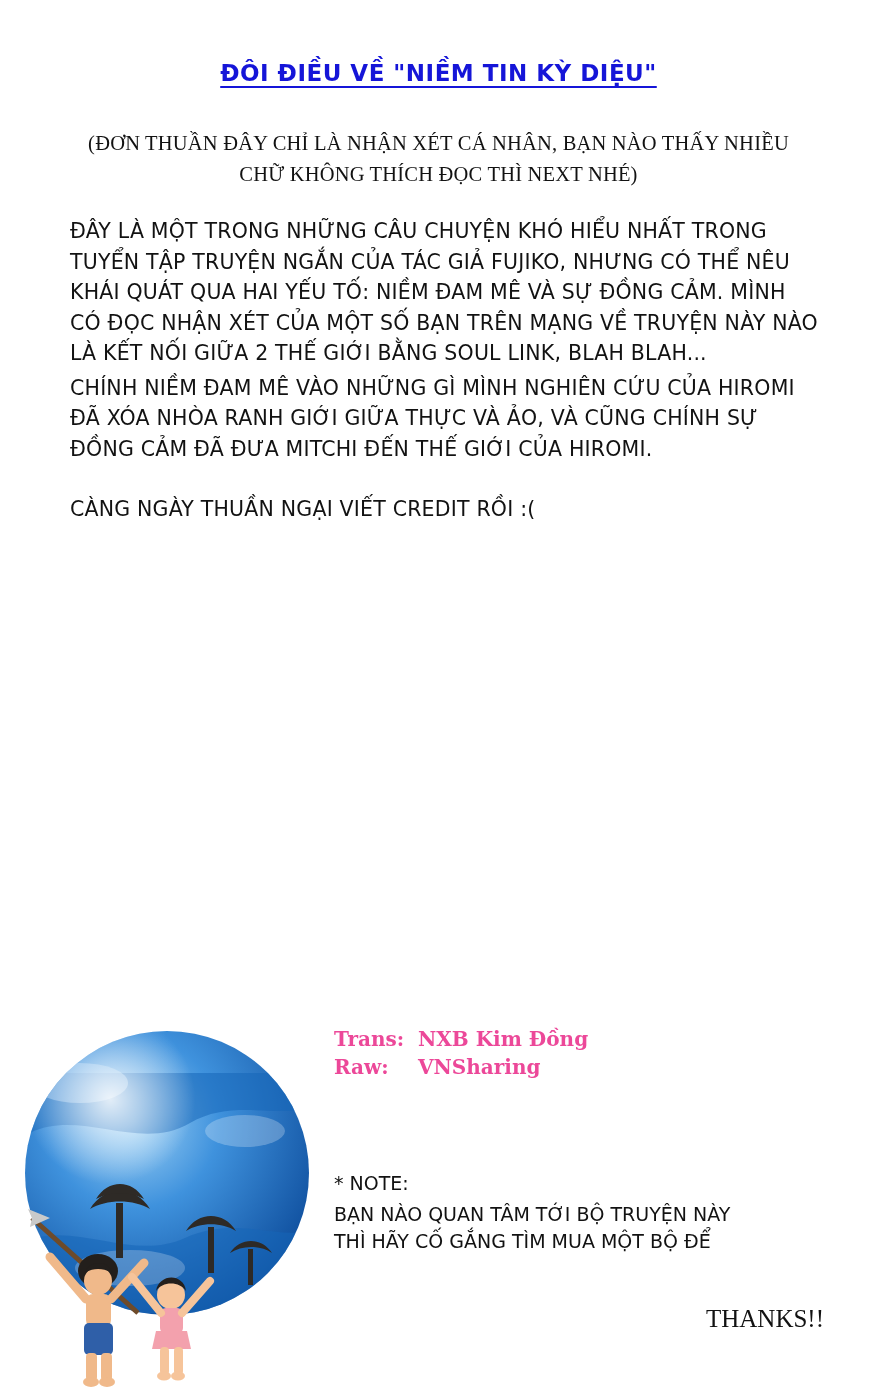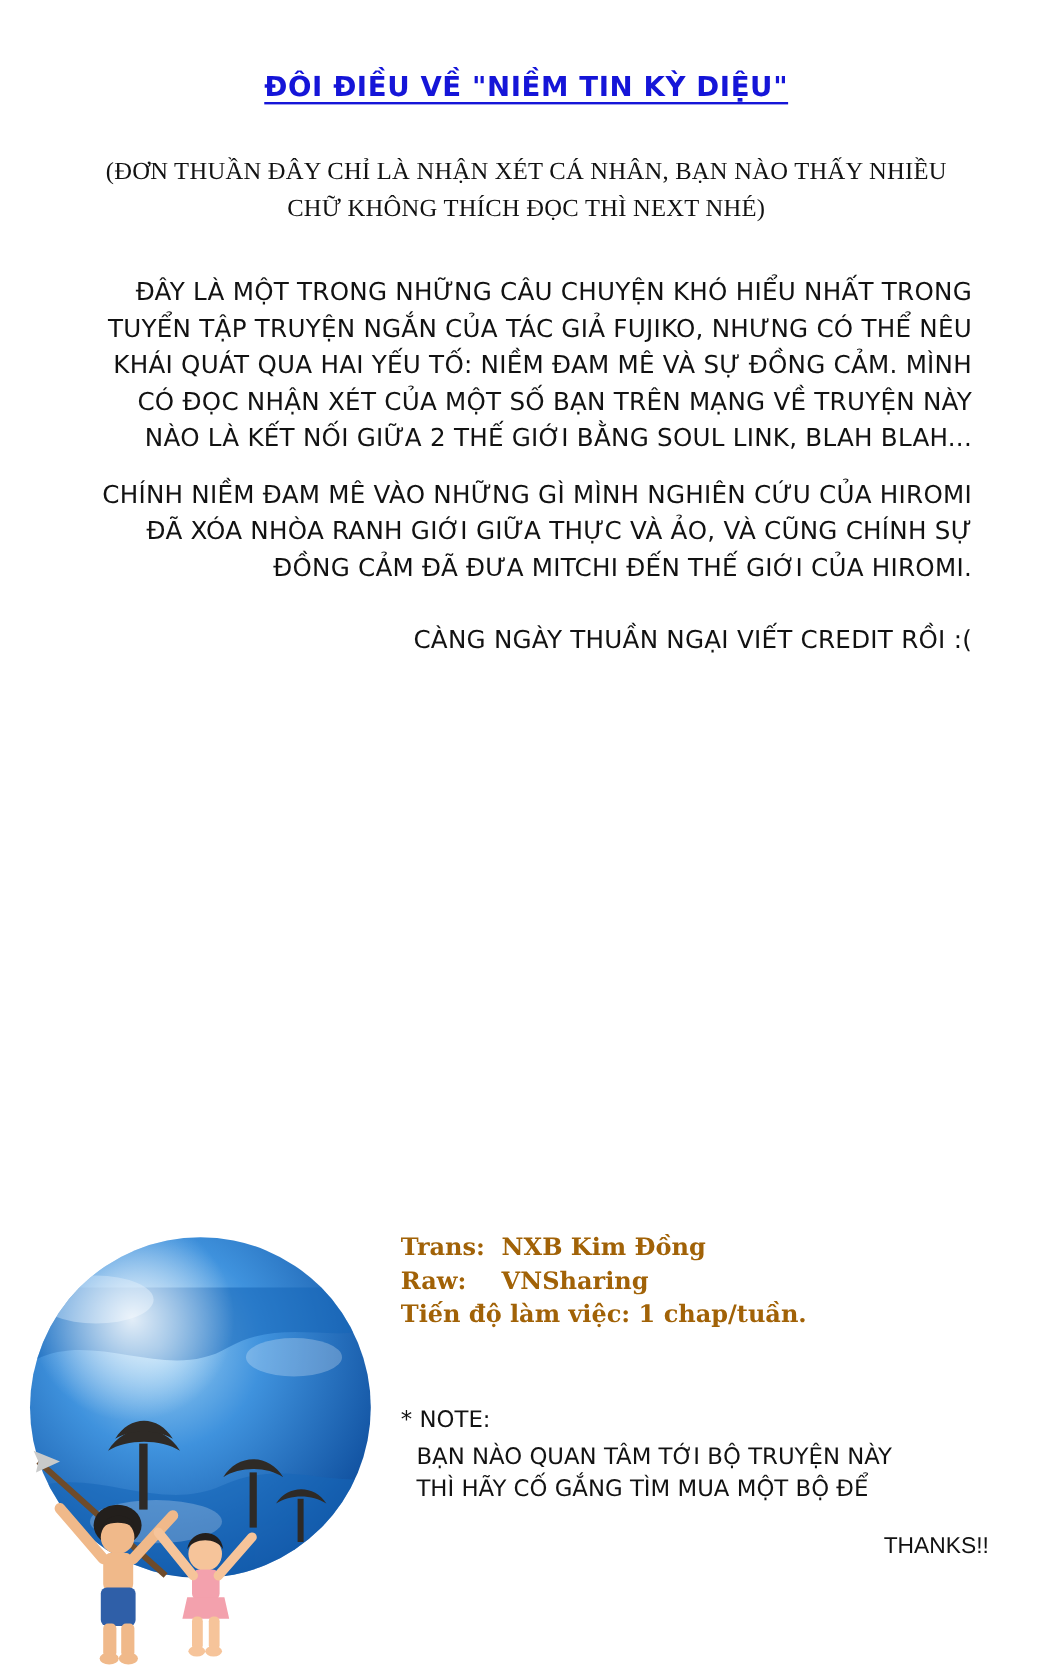--- a/index.html
+++ b/index.html
@@ -57,43 +57,42 @@
     top: 212px;
     left: 66px;
     width: 760px;
     color: #121212;
     font-family: "DejaVu Sans", sans-serif;
     font-size: 20.5px;
     line-height: 30.5px;
     letter-spacing: 0.2px;
   }
   .body-block p {
-    margin: 16px;
-    text-align: right;
+    margin: 4px;
   }
   .body-block p.gap {
     margin-top: 30px;
   }
 
   
   .globe-art {
     position: absolute;
     left: 20px;
     top: 1013px;
     width: 295px;
     height: 375px;
   }
 
   
   .credits {
     position: absolute;
     left: 334px;
     top: 1025px;
     width: 480px;
-    color: #a16207;
+    color: #ec4899;
     font-family: "DejaVu Serif", serif;
     font-weight: bold;
     font-size: 20px;
     line-height: 28px;
   }
   .credits .row {
     display: flex;
     white-space: pre;
   }
   .credits .lbl {
@@ -108,33 +107,33 @@
     width: 500px;
     color: #121212;
     font-family: "DejaVu Sans", sans-serif;
     font-size: 19px;
     line-height: 27px;
   }
   .note-head {
     color: #121212;
     margin-bottom: 4px;
   }
-  .note-line { white-space: pre-wrap; margin-left: 13px; }
+  .note-line { white-space: pre-wrap; }
   .highlight-red {
     color: #e8231b;
   }
   .thanks {
     position: absolute;
     left: 334px;
-    top: 1278px;
+    top: 1305px;
     width: 490px;
     text-align: right;
     color: #121212;
-    font-family: Liberation Sans, sans-serif;
-    font-size: 19px;
+    font-family: Liberation Serif, serif;
+    font-size: 25px;
   }
 </style>
 </head>
 <body>
 
 <div class="page">
 
   <div class="title">ĐÔI ĐIỀU VỀ "NIỀM TIN KỲ DIỆU"</div>
 
   <div class="subtitle">(ĐƠN THUẦN ĐÂY CHỈ LÀ NHẬN XÉT CÁ NHÂN, BẠN NÀO THẤY NHIỀU CHỮ KHÔNG THÍCH ĐỌC THÌ NEXT NHÉ)</div>
@@ -216,25 +215,20 @@
 
   <div class="credits">
     <div class="row">
       <span class="lbl">Trans:</span>
       <span>NXB Kim Đồng</span>
     </div>
     <div class="row">
       <span class="lbl">Raw:</span>
       <span>VNSharing</span>
     </div>
-    <div class="row">
-      <span>Tiến độ làm việc:</span>
-      <span>&nbsp;</span>
-      <span>1 chap/tuần.</span>
-    </div>
   </div>
 
   <div class="note-block">
     <div class="note-head">* NOTE:</div>
     <div class="note-line">BẠN NÀO QUAN TÂM TỚI BỘ TRUYỆN NÀY</div>
     <div class="note-line">THÌ HÃY CỐ GẮNG TÌM MUA MỘT BỘ ĐỂ</div>
   </div>
 
   <div class="thanks">THANKS!!</div>
 

